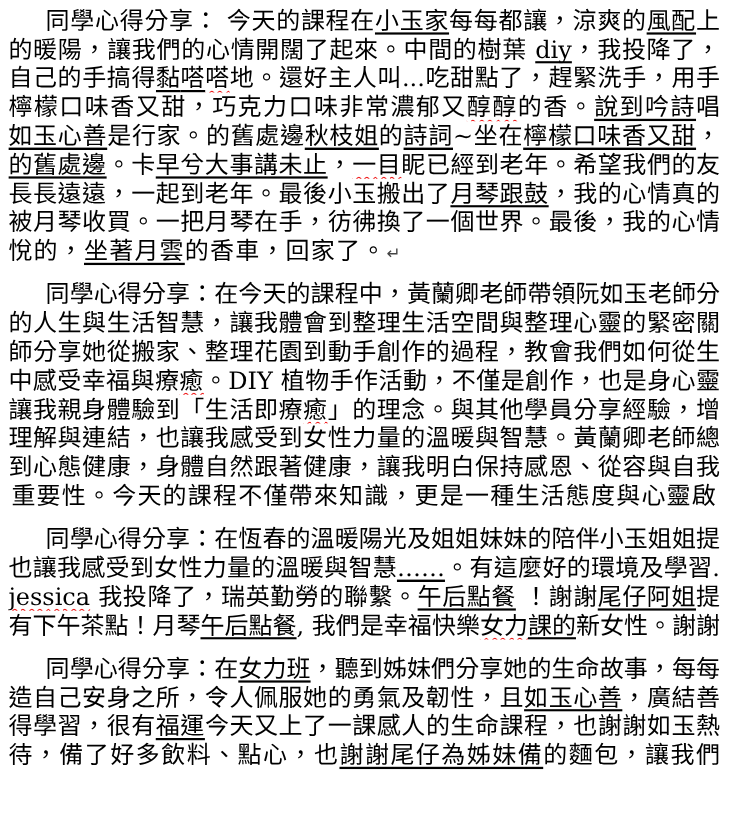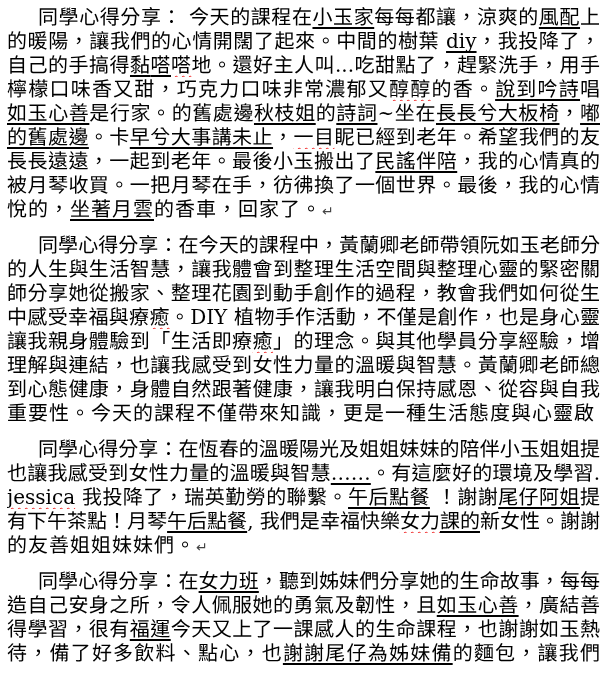--- a/index.html
+++ b/index.html
@@ -25,21 +25,21 @@
     font-size: 20px;
     line-height: 24px;
     text-align: justify;
     text-align-last: justify;
     text-justify: inter-character;
     white-space: normal;
     overflow: hidden;
     height: 24px;
   }
   .line.lastline {
-    text-align: left;
+    text-align: center;
     text-align-last: left;
     letter-spacing: 1px;
   }
   .line.firstline {
     text-indent: 31px;
   }
   .u-g {
     text-decoration-line: underline;
     text-decoration-style: wavy;
     text-decoration-color: #089000;
@@ -68,42 +68,41 @@
 </style>
 </head>
 <body>
 
 <div class="doc" id="doc">
     <div class="para">
       <div class="line firstline"><span>同學心得分享： 今天的課程在</span><span class="u-g">小玉家</span><span>每每都讓，涼爽的</span><span class="u-g">風配</span><span>上冬日</span></div>
       <div class="line"><span>的暖陽，讓我們的心情開闊了起來。中間的樹葉 </span><span class="u-g"><span class="u-r inner">diy</span></span><span>，我投降了，就是把</span></div>
       <div class="line"><span>自己的手搞得</span><span class="u-g">黏</span><span class="u-g"><span class="u-r inner">嗒</span></span><span class="u-r">嗒</span><span>地。還好主人叫...吃甜點了，趕緊洗手，用手抓。</span></div>
       <div class="line"><span>檸檬口味香又甜，巧克力口味非常濃郁又</span><span class="u-r">醇醇</span><span>的香。</span><span class="u-g">說到吟詩</span><span>唱詩，</span></div>
-      <div class="line"><span class="u-g">如玉心善</span><span>是行家。的舊處邊</span><span class="u-g">秋枝姐</span><span>的</span><span class="u-g">詩詞</span><span>~坐在</span><span class="u-g">長長兮大板椅</span><span>，</span><span class="u-g">嘟著熟識</span></div>
+      <div class="line"><span class="u-g">如玉心善</span><span>是行家。的舊處邊</span><span class="u-g">秋枝姐</span><span>的</span><span class="u-g">詩詞</span><span>~坐在</span><span class="u-g">檸檬口味香又甜</span><span>，</span><span class="u-g">嘟著熟識</span></div>
       <div class="line"><span class="u-g">的舊處邊</span><span>。卡</span><span class="u-g">早兮大事講未止</span><span>，</span><span class="u-r">一目</span><span>眤已經到老年。希望我們的友誼能夠</span></div>
-      <div class="line"><span>長長遠遠，一起到老年。最後小玉搬出了</span><span class="u-g">民謠伴陪</span><span>，我的心情真的很容易</span></div>
+      <div class="line"><span>長長遠遠，一起到老年。最後小玉搬出了</span><span class="u-g">月琴跟鼓</span><span>，我的心情真的很容易</span></div>
       <div class="line"><span>被月琴收買。一把月琴在手，彷彿換了一個世界。最後，我的心情非常愉</span></div>
       <div class="line lastline"><span>悅的，</span><span class="u-g">坐著月雲</span><span>的香車，回家了。</span><span class="pmark">↵</span></div>
     </div>
     <div class="para">
       <div class="line firstline"><span>同學心得分享：在今天的課程中，黃蘭卿老師帶領阮如玉老師分享她</span></div>
       <div class="line"><span>的人生與生活智慧，讓我體會到整理生活空間與整理心靈的緊密關係。老</span></div>
       <div class="line"><span>師分享她從搬家、整理花園到動手創作的過程，教會我們如何從生活細節</span></div>
       <div class="line"><span>中感受幸福與療</span><span class="u-r">癒</span><span>。DIY 植物手作活動，不僅是創作，也是身心靈的</span></div>
       <div class="line"><span>讓我親身體驗到「生活即療</span><span class="u-r">癒</span><span>」的理念。與其他學員分享經驗，增進彼此</span></div>
       <div class="line"><span>理解與連結，也讓我感受到女性力量的溫暖與智慧。黃蘭卿老師總結時提</span></div>
       <div class="line"><span>到心態健康，身體自然跟著健康，讓我明白保持感恩、從容與自我整理的</span></div>
       <div class="line lastline"><span>重要性。今天的課程不僅帶來知識，更是一種生活態度與心靈啟發。</span></div>
     </div>
     <div class="para">
       <div class="line firstline"><span>同學心得分享：在恆春的溫暖陽光及姐姐妹妹的陪伴小玉姐姐提供美</span></div>
       <div class="line"><span>也讓我感受到女性力量的溫暖與智慧</span><span class="u-g">……</span><span>。有這麼好的環境及學習. 謝謝</span></div>
       <div class="line"><span class="u-r">jessica</span><span> 我投降了，瑞英勤勞的聯繫。</span><span class="u-g">午后點餐</span><span> ！謝謝</span><span class="u-g">尾仔阿姐</span><span>提供～</span></div>
       <div class="line"><span>有下午茶點！月琴</span><span class="u-g">午后點餐</span><span>, 我們是幸福快樂</span><span class="u-r">女力</span><span class="u-g">課的</span><span>新女性。謝謝親愛</span></div>
-      <div class="line lastline"><span>的友善姐姐妹妹們。</span><span class="pmark">↵</span></div>
     </div>
     <div class="para">
       <div class="line firstline"><span>同學心得分享：在</span><span class="u-g">女力班</span><span>，聽到姊妹們分享她的生命故事，每每都讓</span></div>
       <div class="line"><span>造自己安身之所，令人佩服她的勇氣及韌性，且</span><span class="u-g">如玉心善</span><span>，廣結善緣，值</span></div>
       <div class="line"><span>得學習，很有</span><span class="u-g">福運</span><span>今天又上了一課感人的生命課程，也謝謝如玉熱情招</span></div>
       <div class="line"><span>待，備了好多飲料、點心，也</span><span class="u-g">謝謝尾仔為姊妹備</span><span>的麵包，讓我們身、心都</span></div>
     </div>
   </div>
 
 </body></html>

